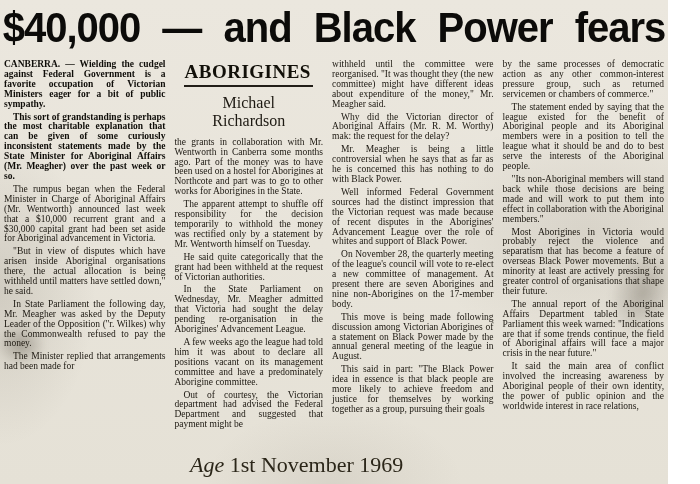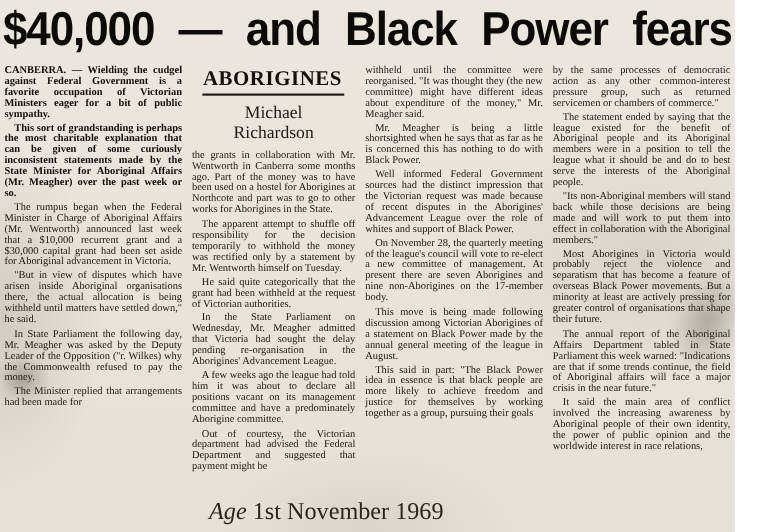--- a/index.html
+++ b/index.html
@@ -106,21 +106,22 @@
       <p>the grants in collaboration with Mr. Wentworth in Canberra some months ago. Part of the money was to have been used on a hostel for Aborigines at Northcote and part was to go to other works for Aborigines in the State.</p>
       <p class="indent">The apparent attempt to shuffle off responsibility for the decision temporarily to withhold the money was rectified only by a statement by Mr. Wentworth himself on Tuesday.</p>
       <p class="indent">He said quite categorically that the grant had been withheld at the request of Victorian authorities.</p>
       <p class="indent">In the State Parliament on Wednesday, Mr. Meagher admitted that Victoria had sought the delay pending re-organisation in the Aborigines' Advancement League.</p>
       <p class="indent">A few weeks ago the league had told him it was about to declare all positions vacant on its management committee and have a predominately Aborigine committee.</p>
       <p class="indent">Out of courtesy, the Victorian department had advised the Federal Department and suggested that payment might be</p>
     </div>
 
     <div class="col col-3">
       <p>withheld until the committee were reorganised. "It was thought they (the new committee) might have different ideas about expenditure of the money," Mr. Meagher said.</p>
-      <p class="indent">Mr. Meagher is being a little shortsighted when he says that as far as he is concerned this has nothing to do with Black Power.</p>
+      <p class="indent">Why did the Victorian director of Aboriginal Affairs (Mr. R. M. Worthy) mak: the request for the delay?</p>
+      <p class="indent">Mr. Meagher is being a little controversial when he says that as far as he is concerned this has nothing to do with Black Power.</p>
       <p class="indent">Well informed Federal Government sources had the distinct impression that the Victorian request was made because of recent disputes in the Aborigines' Advancement League over the role of whites and support of Black Power.</p>
       <p class="indent">On November 28, the quarterly meeting of the league's council will vote to re-elect a new committee of management. At present there are seven Aborigines and nine non-Aborigines on the 17-member body.</p>
       <p class="indent">This move is being made following discussion among Victorian Aborigines of a statement on Black Power made by the annual general meeting of the league in August.</p>
       <p class="indent">This said in part: "The Black Power idea in essence is that black people are more likely to achieve freedom and justice for themselves by working together as a group, pursuing their goals</p>
     </div>
 
     <div class="col col-4">
       <p>by the same processes of democratic action as any other common-interest pressure group, such as returned servicemen or chambers of commerce."</p>
       <p class="indent">The statement ended by saying that the league existed for the benefit of Aboriginal people and its Aboriginal members were in a position to tell the league what it should be and do to best serve the interests of the Aboriginal people.</p>
       <p class="indent">"Its non-Aboriginal members will stand back while those decisions are being made and will work to put them into effect in collaboration with the Aboriginal members."</p>

